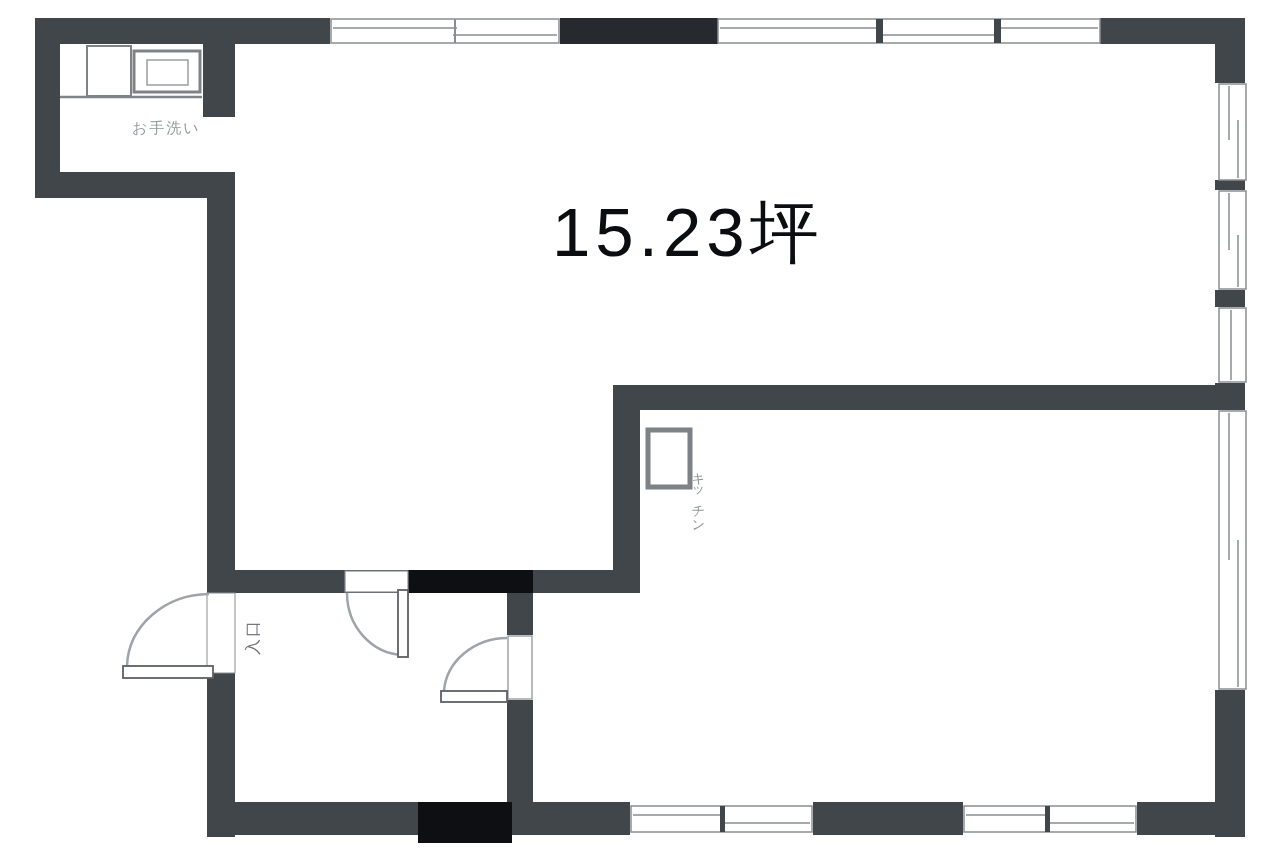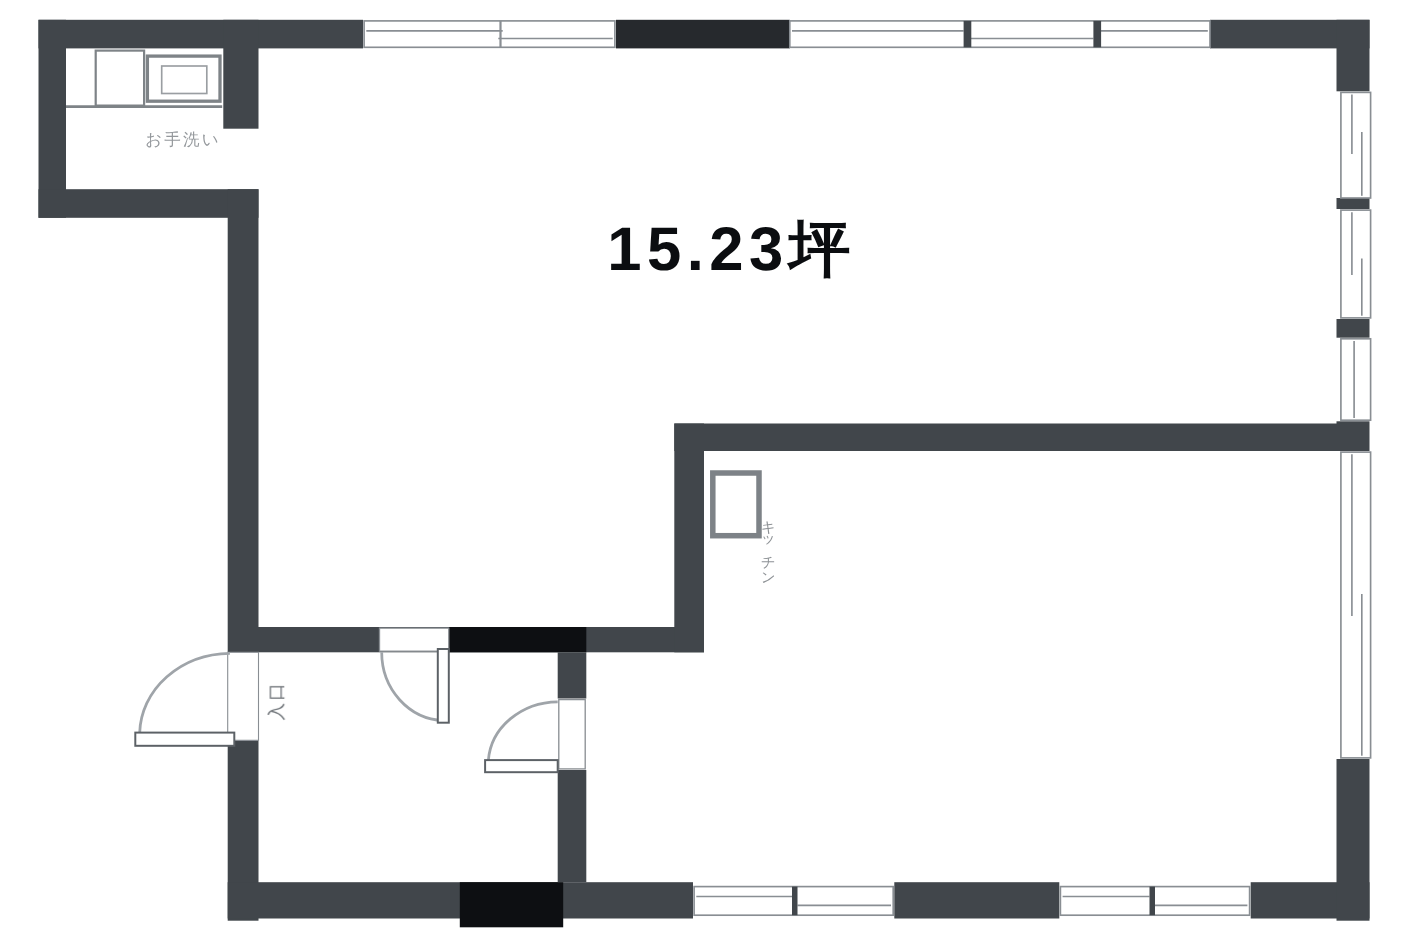--- a/index.html
+++ b/index.html
@@ -7,22 +7,22 @@
     --line:#898e93; --arc:#9fa4a9; --leaf:#5c6166;
     --text:#0b0d10; --muted:#94989c; --bg:#ffffff;
   }
   html,body{margin:0;padding:0;background:#fff;}
   #stage{
     position:relative; width:1280px; height:849px; background:var(--bg);
     font-family:"Liberation Sans","DejaVu Sans",sans-serif; overflow:hidden;
   }
   #plan-svg{position:absolute; left:0; top:0;}
   .room-label{
-    position:absolute; color:var(--text); font-weight:700;
-    font-size:56px; letter-spacing:5px; white-space:nowrap; line-height:1;
+    position:absolute; color:var(--text); font-weight:400;
+    font-size:69px; letter-spacing:5px; white-space:nowrap; line-height:1;
   }
   .small-label{
     position:absolute; color:var(--muted); font-size:15px; letter-spacing:2px;
     white-space:nowrap; filter:blur(0.4px); line-height:1;
   }
   .entrance-label{
     position:absolute; left:221px; top:607px; width:64px; height:60px;
     display:flex; align-items:center; justify-content:center;
     transform:rotate(-90deg); color:#6d7277; font-size:16px; letter-spacing:2px;
     filter:blur(0.3px); line-height:1;

